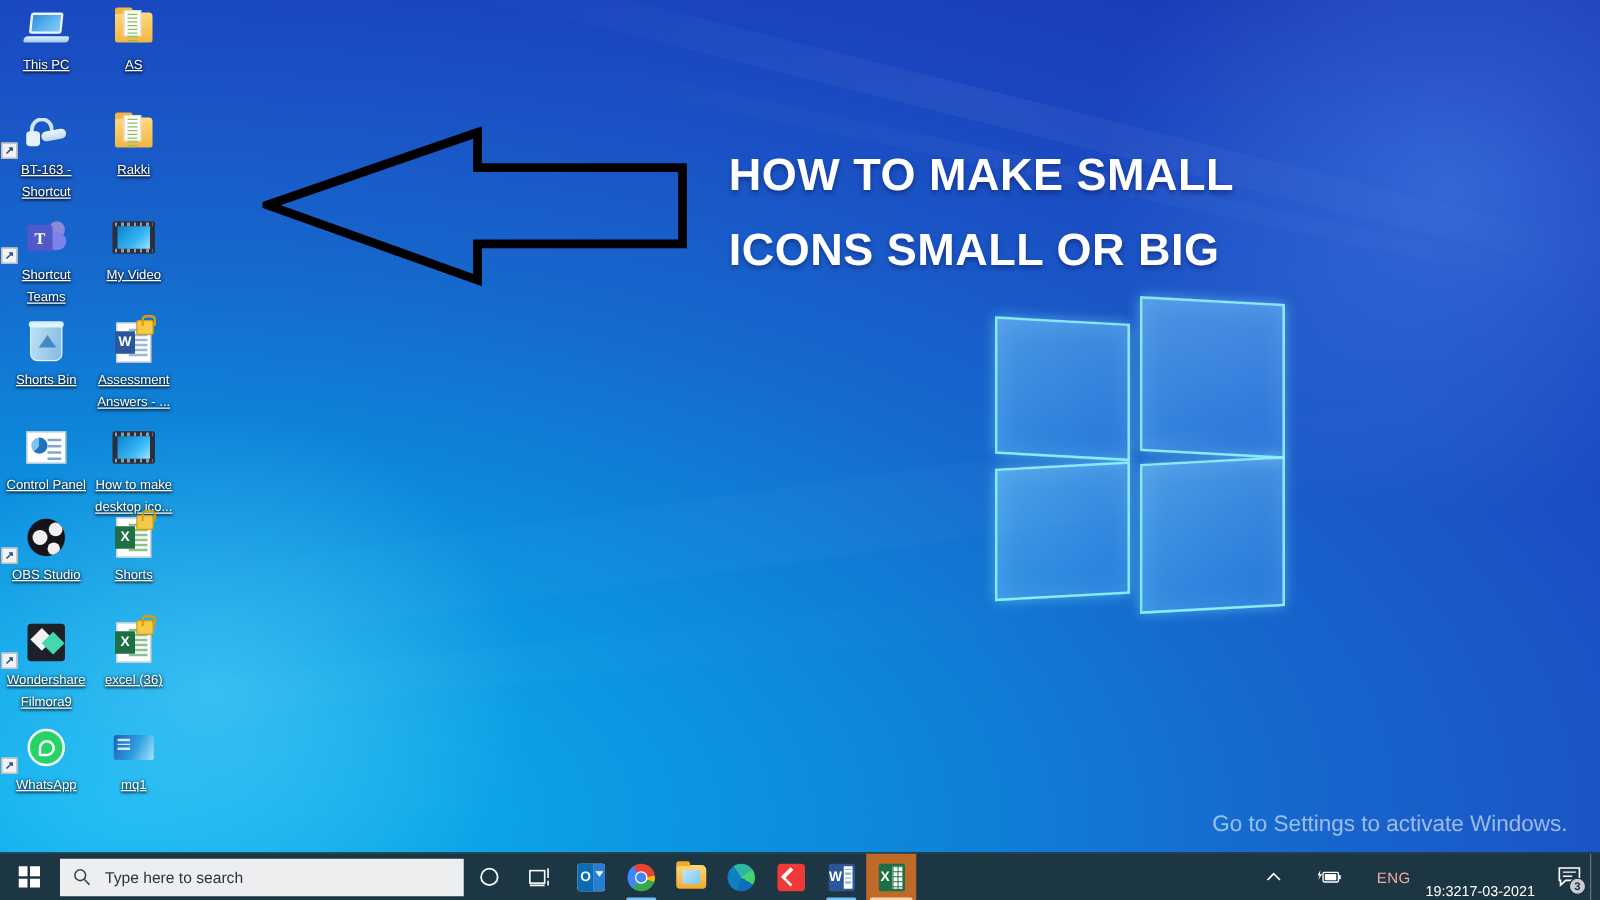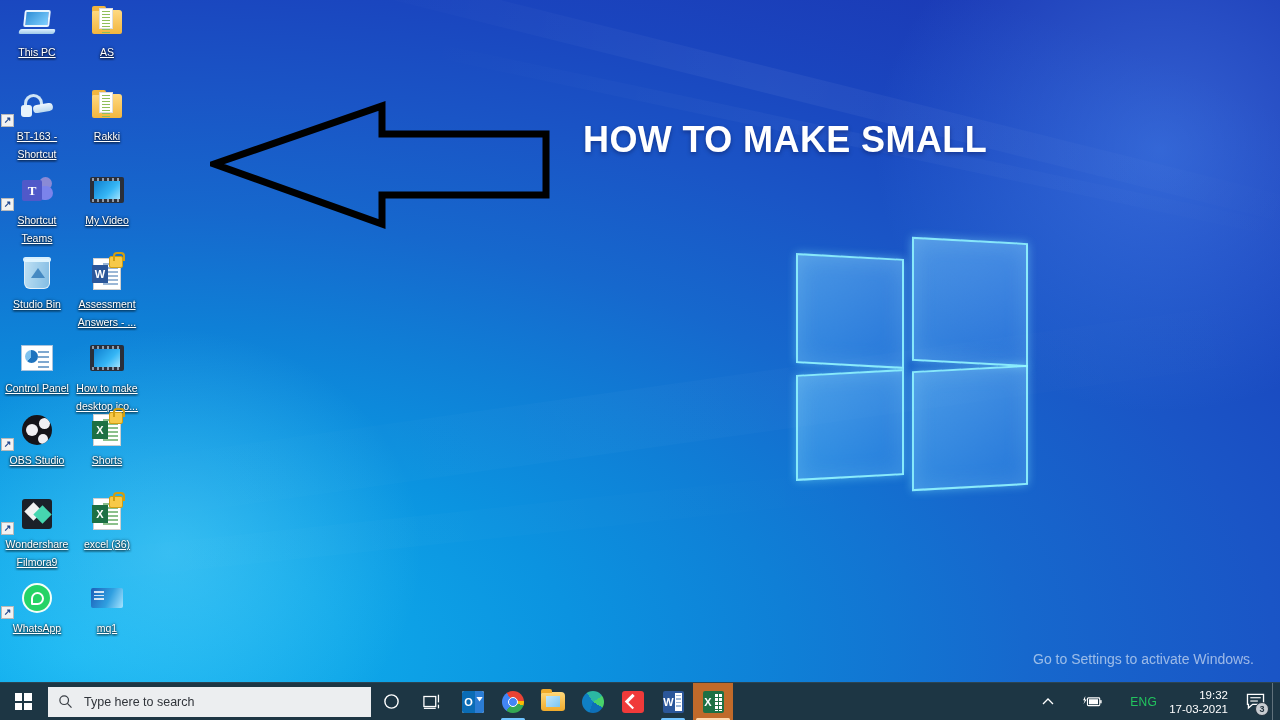--- a/index.html
+++ b/index.html
@@ -216,21 +216,21 @@
     text-shadow:0 2px 4px rgba(0,0,40,.35);
   }
 
   
   #activate-windows {
     position:absolute; right:26px; bottom:52px; text-align:left;
     color:rgba(235,242,250,.62);
     font-family:"Liberation Sans", sans-serif; pointer-events:none;
   }
   #activate-windows .aw-title { font-size:17px; line-height:22px; }
-  #activate-windows .aw-sub { font-size:14px; line-height:18px; }
+  #activate-windows .aw-sub { font-size:18px; line-height:18px; }
 
   
   #taskbar {
     position:absolute; left:0; bottom:0; width:1280px; height:38px;
     background:#1d3644; display:flex; align-items:center;
     border-top:1px solid rgba(255,255,255,.07);
   }
   #start-button {
     width:46px; height:38px; display:flex; align-items:center; justify-content:center;
     cursor:pointer;
@@ -299,23 +299,23 @@
   .ic-excel { width:21px; height:22px; background:#1d7044; border-radius:2px; display:flex; }
   .ic-excel .xl { flex:0 0 11px; color:#fff; font-weight:bold; font-size:11px;
     display:flex; align-items:center; justify-content:center; font-family:"Liberation Sans",sans-serif; }
   .ic-excel .xp { flex:1; background:#fff; margin:2px 2px 2px 0;
     background-image:linear-gradient(#1d7044 1px, transparent 1px),linear-gradient(90deg,#1d7044 1px,transparent 1px);
     background-size:4px 4px; background-color:#fff; }
 
   
   #systray { margin-left:auto; display:flex; align-items:center; height:38px; }
   #systray .tray-item { display:flex; align-items:center; justify-content:center;
-    height:30px; padding:0 6px; cursor:pointer; color:#22c55e;margin-left:16px; }
+    height:30px; padding:0 6px; cursor:pointer; color:#fca5a5;margin-left:16px; }
   #tray-lang { font-size:12px; letter-spacing:.3px; padding:0 8px; }
-  #clock { height:38px; display:flex; flex-direction:column; align-items:flex-end;
+  #clock { height:38px; display:flex; flex-direction:row; align-items:flex-end;
     justify-content:center; color:#fff; font-size:11.5px; line-height:14px;
     padding:0 10px 0 6px; cursor:pointer; }
   #notif-center { position:relative; width:34px; height:38px; display:flex;
     align-items:center; justify-content:center; cursor:pointer; }
   #notif-badge {
     position:absolute; right:3px; bottom:5px; min-width:14px; height:14px;
     border-radius:50%; background:#c7ccd1; color:#20303c; font-size:9px;
     display:flex; align-items:center; justify-content:center; font-weight:bold;
     border:1px solid #20303c; font-family:"Liberation Sans",sans-serif;
   }
@@ -397,21 +397,21 @@
           <span class="video-file">
             <span class="perf"></span>
             <span class="screen-in"></span>
             <span class="perf b"></span>
           </span>
         </span><span class="label">My Video</span></div>
       <div class="desk-icon" style="left: 2px; top: 254px;"><span class="glyph">
           <span class="recycle">
             <span class="tri"></span>
           </span>
-        </span><span class="label">Studio Bin</span></div>
+        </span><span class="label">Shorts Bin</span></div>
       <div class="desk-icon" style="left: 72px; top: 254px;"><span class="glyph">
           <span class="doc-word">
             <span class="lines">
               <i></i>
               <i></i>
               <i></i>
               <i></i>
               <i></i>
               <i></i>
             </span>
@@ -496,20 +496,21 @@
           </span>
         </span><span class="label">mq1</span></div>
     </div>
 
   <svg id="annotation-arrow" viewBox="0 0 340 132">
     <polygon points="4,66 172,8 172,36 336,36 336,97 172,97 172,126" fill="none" stroke="#000000" stroke-width="7" stroke-linejoin="miter"></polygon>
   </svg>
 
   <div id="annotation-title">
     <div>HOW TO MAKE SMALL</div>
+    <div>ICONS SMALL OR BIG</div>
   </div>
 
   <div id="activate-windows">
     <div class="aw-sub">Go to Settings to activate Windows.</div>
   </div>
 
   <div id="taskbar">
 
     <div id="start-button">
       <span class="startlogo">

